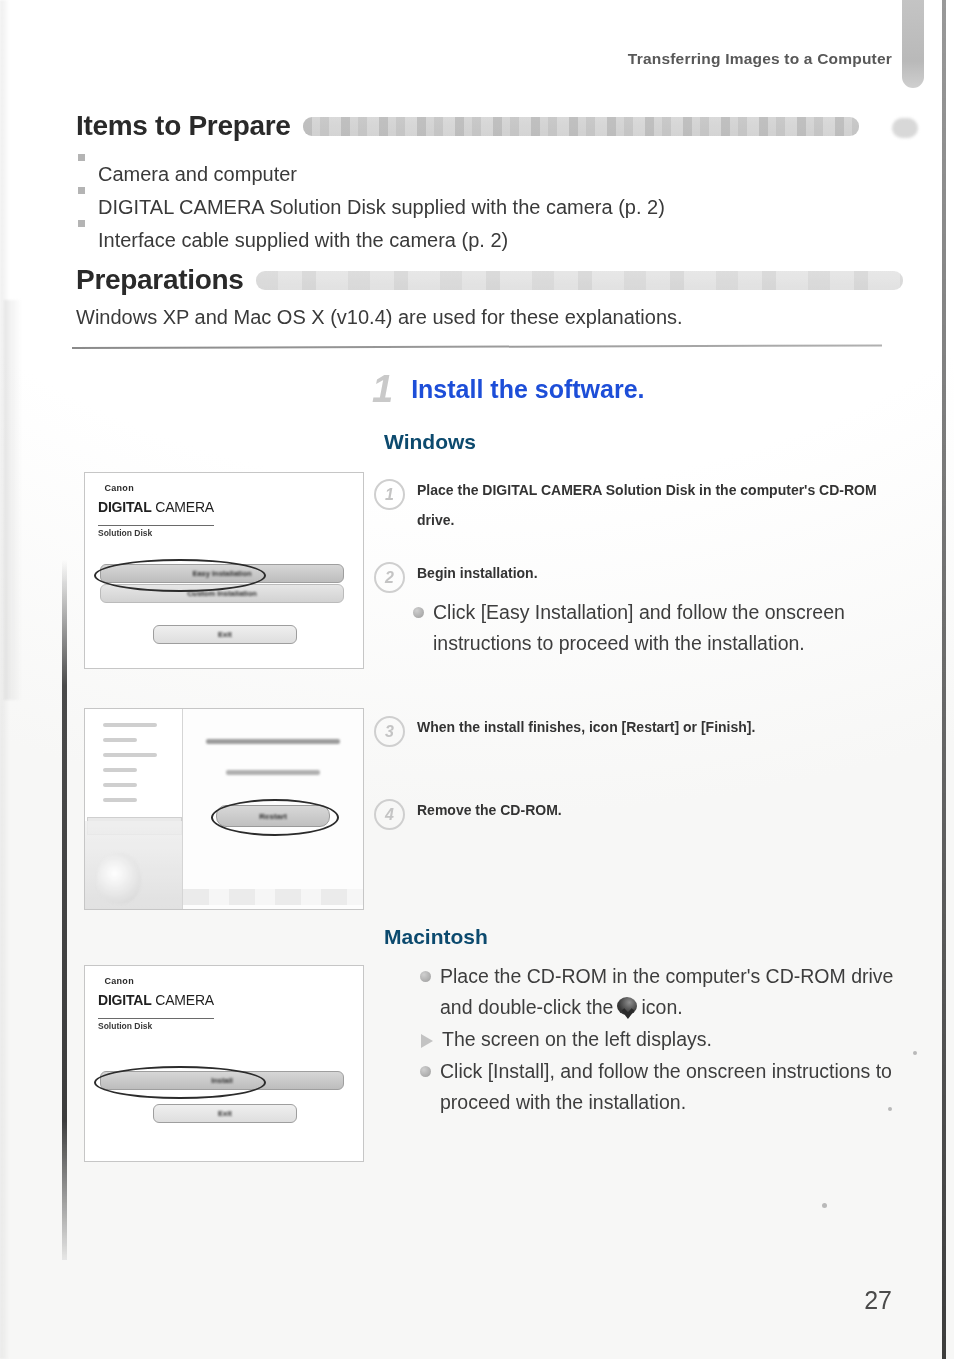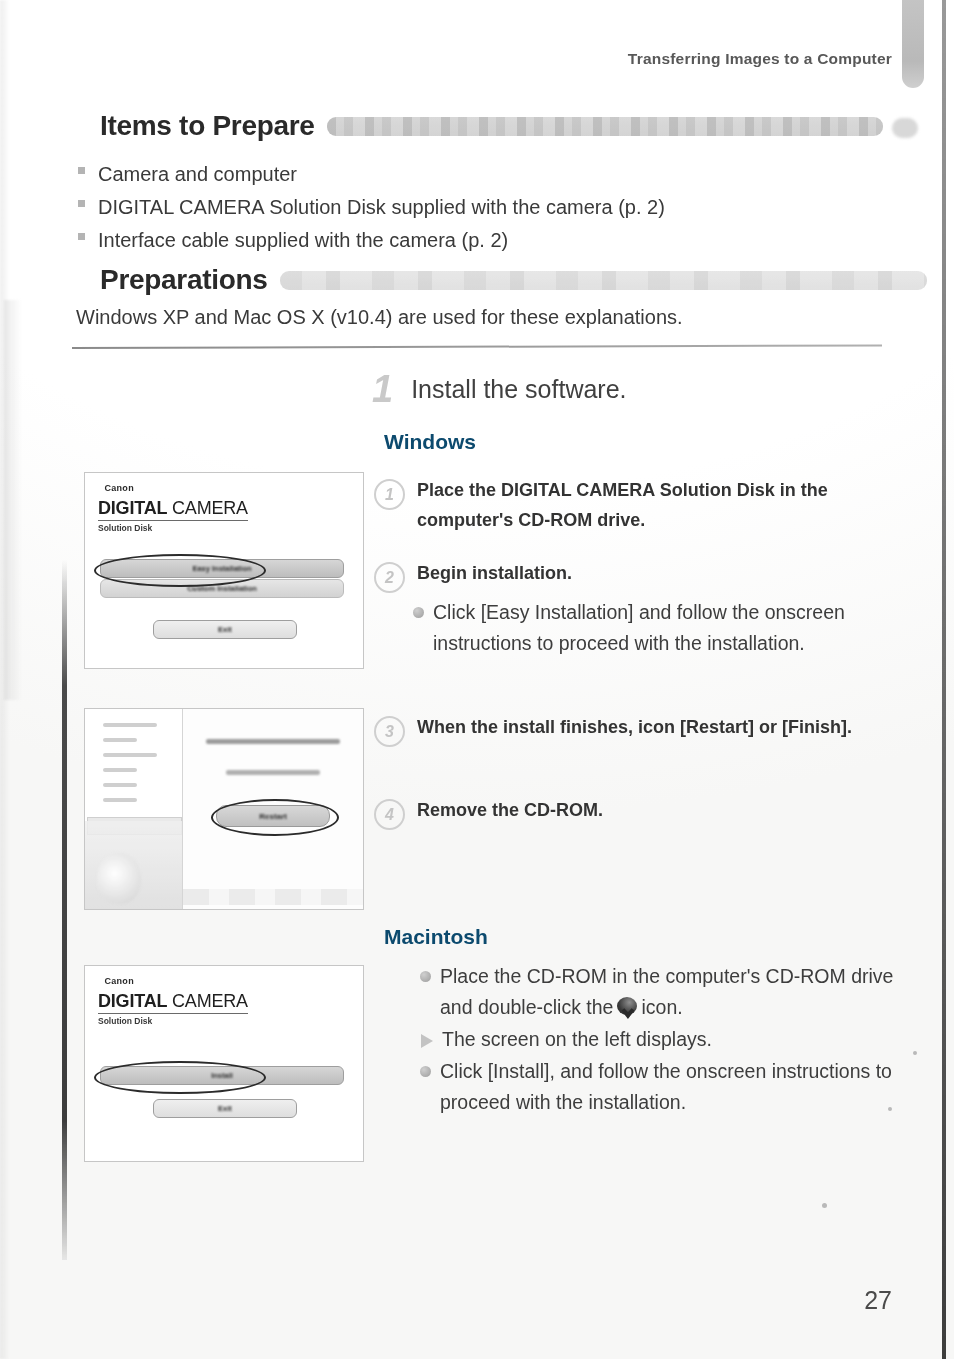--- a/index.html
+++ b/index.html
@@ -97,21 +97,20 @@
     color: #585858;
   }
 
   
   .section {
     position: absolute;
     left: 76px;
     display: flex;
     align-items: center;
     gap: 12px;
-    margin-left: 24px;
   }
   .section-title {
     font-size: 28px;
     font-weight: bold;
     color: #2a2a2a;
     letter-spacing: -.3px;
     white-space: nowrap;
   }
   .deco-bar {
     height: 19px;
@@ -146,21 +145,21 @@
   .items-list {
     position: absolute;
     left: 78px;
     top: 158px;
     list-style: none;
     margin: 0;
     padding: 0;
   }
   .items-list li {
     display: flex;
-    align-items: center;
+    align-items: flex-start;
     gap: 13px;
     font-size: 20px;
     line-height: 33px;
     color: #3a3a3a;
   }
   .sq-bullet {
     width: 7px;
     height: 7px;
     background: #b4b4b4;
     flex: 0 0 auto;
@@ -200,22 +199,22 @@
   .step-num-big {
     font-size: 38px;
     font-weight: bold;
     font-style: italic;
     color: #c9c9c9;
     line-height: 1;
     filter: blur(.4px);
   }
   .step-head-title {
     font-size: 25px;
-    font-weight: normal;
-    color: #404040;
+    font-weight: bold;
+    color: #1d4ed8;
   }
 
   .os-head {
     position: absolute;
     left: 384px;
     font-size: 21px;
     font-weight: bold;
     color: #0c4a6e;
   }
   #windows-head { top: 430px; }
@@ -261,26 +260,26 @@
     left: 7%;
     top: 10px;
     font-size: 9px;
     font-weight: bold;
     color: #2a2a2a;
     letter-spacing: .3px;
     filter: blur(.35px);
     z-index: 2;
   }
   .dc-title {
-    font-size: 18px;
+    font-size: 14px;
     letter-spacing: -.2px;
     color: #1f1f1f;
     border-bottom: 1.5px solid #6a6a6a;
     display: inline-block;
-    padding-bottom: 1px;
+    padding-bottom: 10px;
     filter: blur(.25px);
   }
   .dc-title b { font-weight: bold; }
   .dc-title span { font-weight: normal; }
   .dc-sub {
     font-size: 8.5px;
     font-weight: bold;
     color: #3a3a3a;
     margin-top: 2px;
     filter: blur(.4px);
@@ -424,21 +423,21 @@
     font-size: 16px;
     font-style: italic;
     font-weight: bold;
     display: flex;
     align-items: center;
     justify-content: center;
     margin-top: 4px;
     filter: blur(.35px);
   }
   .instr-title {
-    font-size: 18px;
+    font-size: 14px;
     font-weight: bold;
     line-height: 30px;
     color: #333333;
   }
   .sub-list {
     list-style: none;
     margin: 4px 0 0 0;
     padding: 0 0 0 39px;
   }
   .sub-list li {

